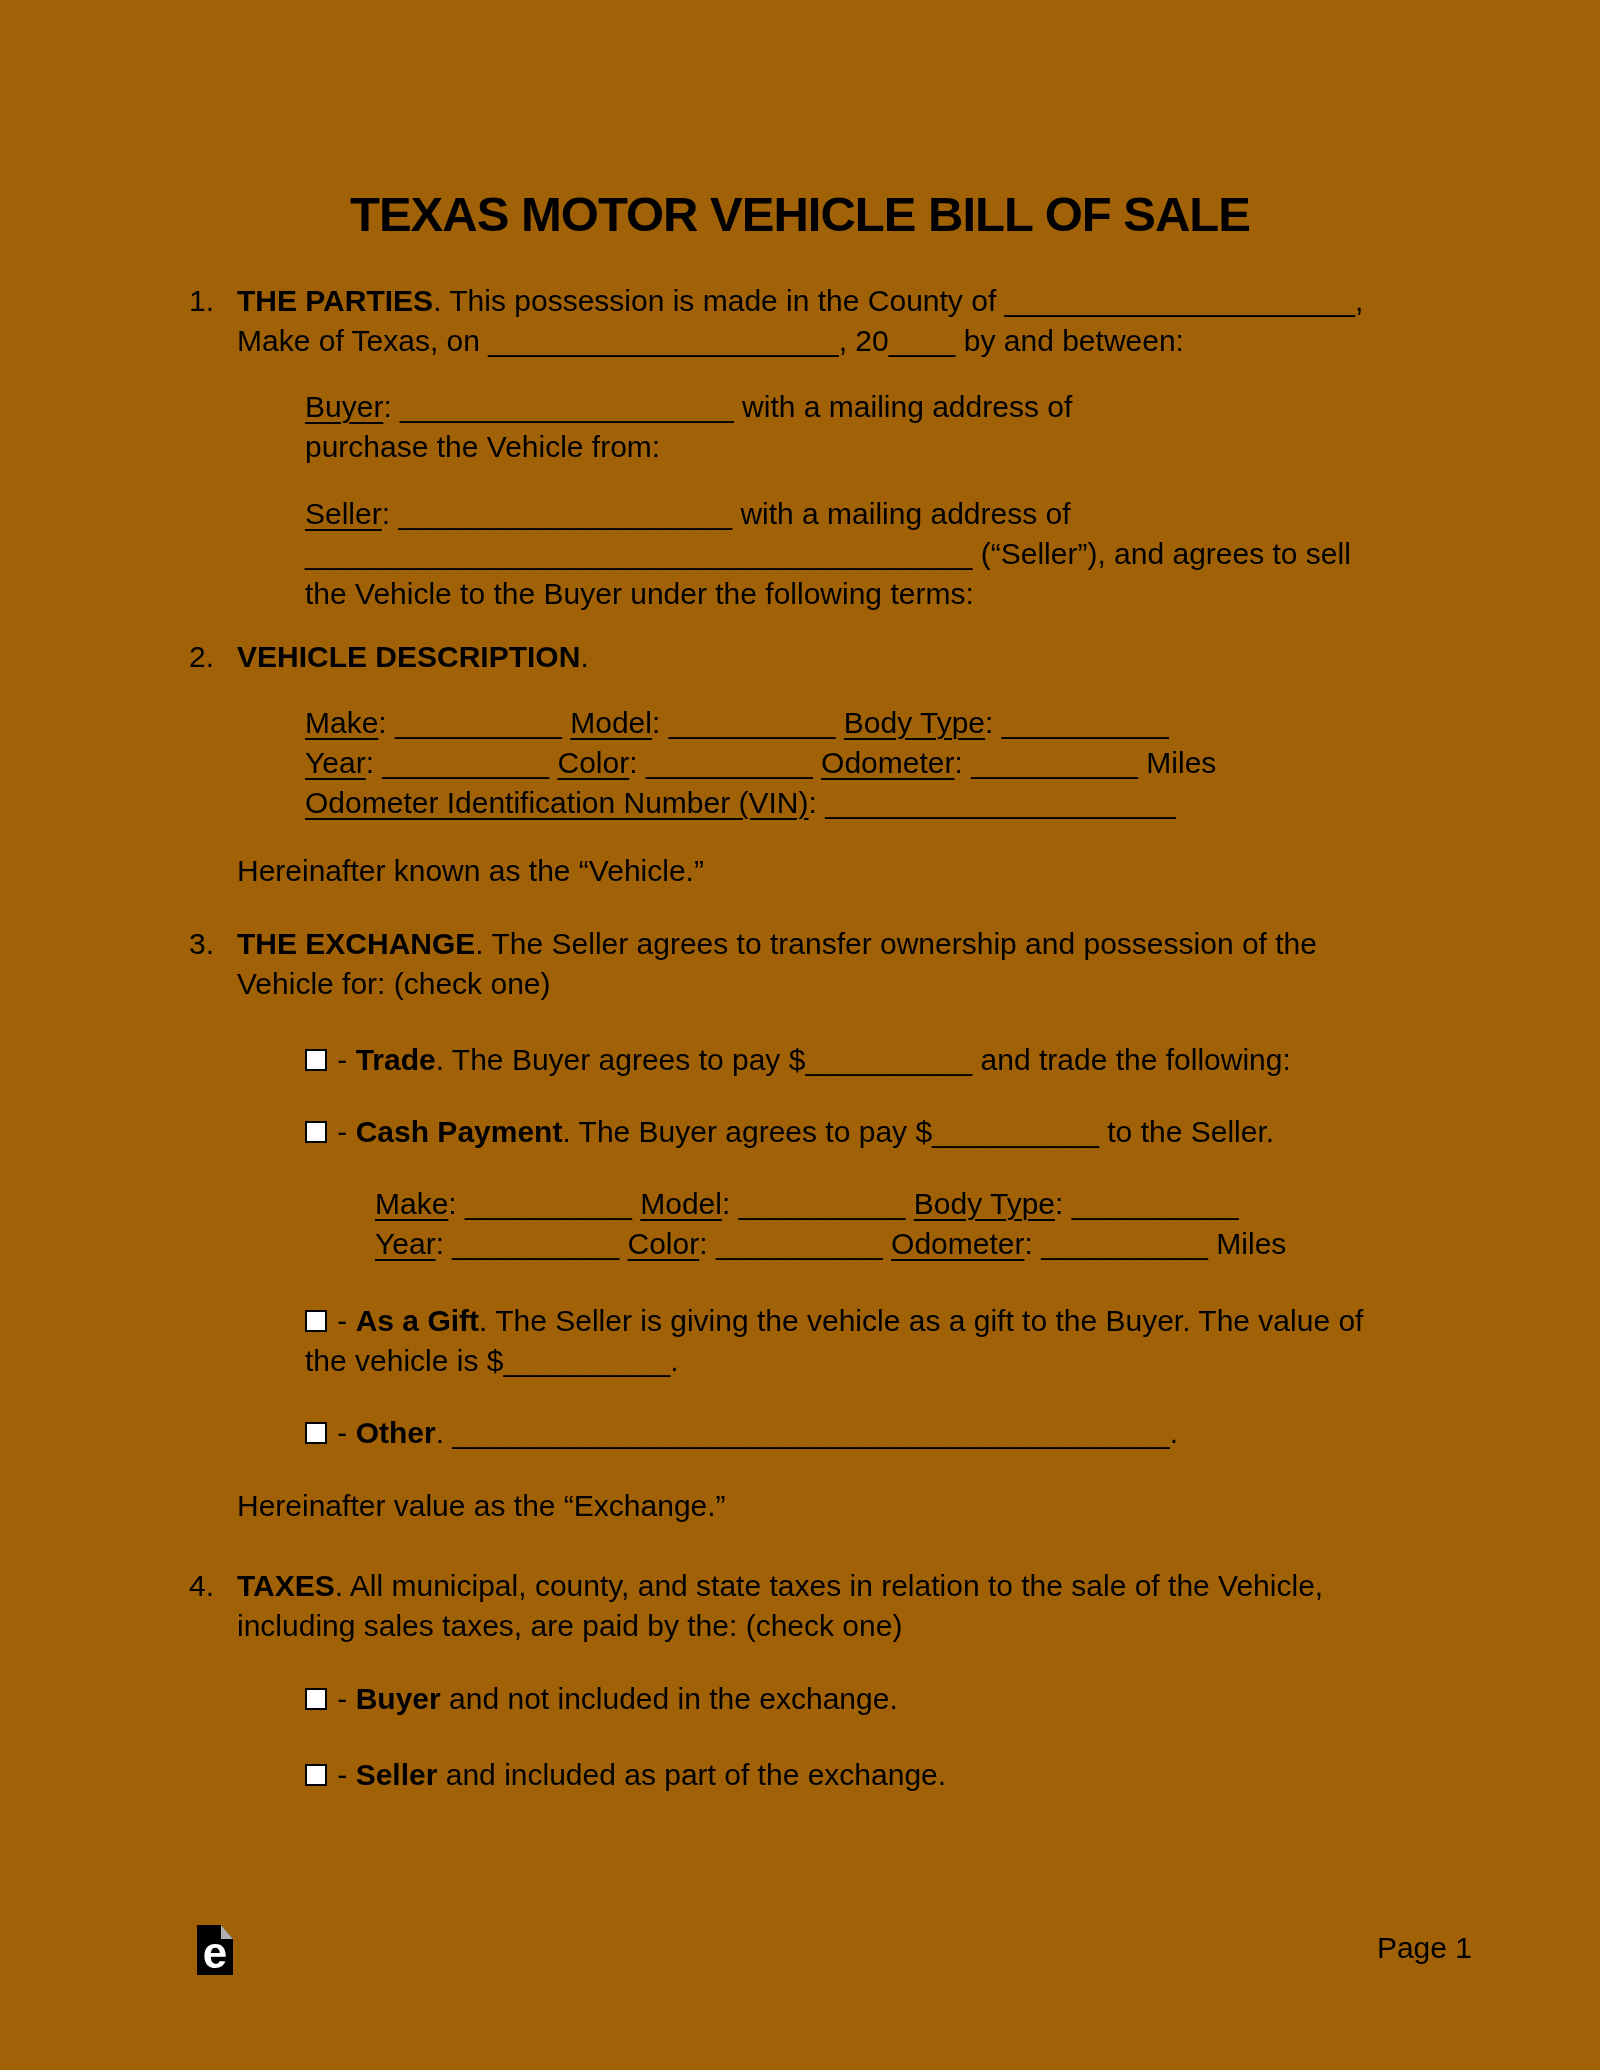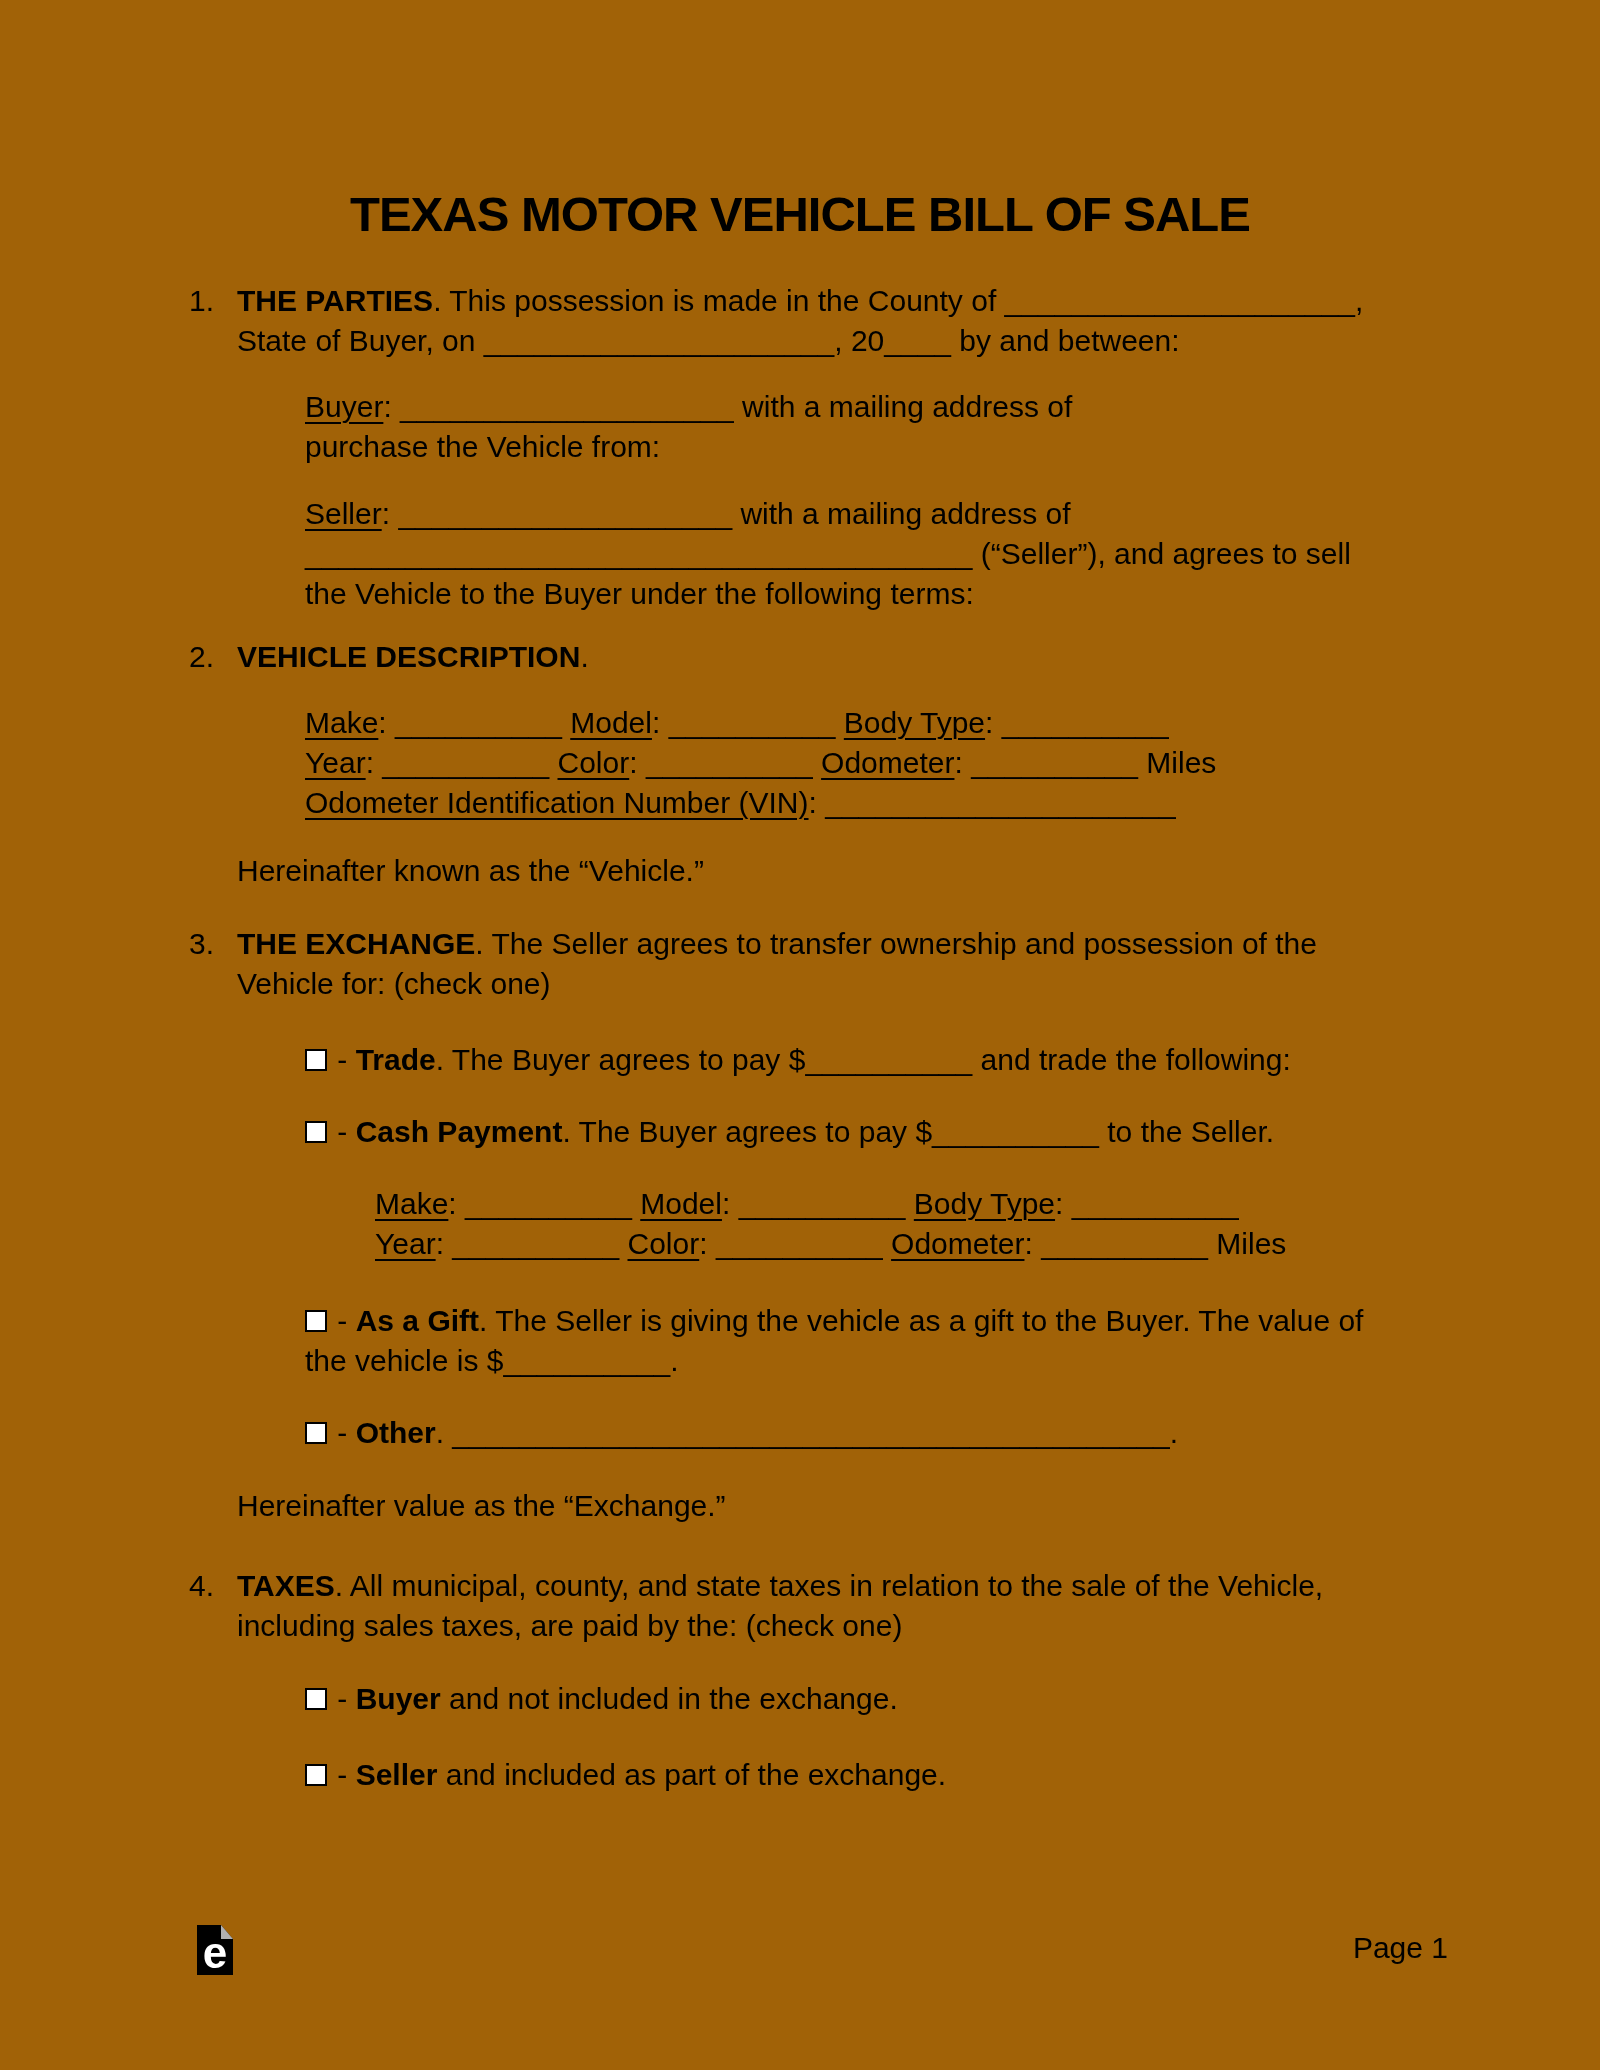--- a/index.html
+++ b/index.html
@@ -24,35 +24,35 @@
   .ind2 { margin-left:138px; }  
   .b { font-weight:bold; }
   .u { text-decoration:underline; text-decoration-thickness:2px; text-underline-offset:5px; }
   .blank { letter-spacing:0; }
   .cb {
     display:inline-block; width:18px; height:18px;
     border:2.5px solid #000; vertical-align:-1px;
     margin-right:2px; background:#fff;
   }
   .logo { position:absolute; left:197px; top:1925px; width:36px; height:50px; }
-  .pagenum { position:absolute; right:152px; top:1928px; font-size:30px; line-height:40px;margin-left:34px; }
+  .pagenum { position:absolute; right:128px; top:1928px; font-size:30px; line-height:40px;margin-left:34px; }
 </style>
 </head>
 <body>
 
 <div class="page">
 
   <h1 class="title">TEXAS MOTOR VEHICLE BILL OF SALE</h1>
 
   <div class="content">
 
     <div class="block">
       <span class="num">1.</span>
       <div class="line"><span class="b">THE PARTIES</span><span>. This possession is made in the County of </span><span class="blank">_____________________</span><span>,</span></div>
-      <div class="line"><span>State of Buyer, on </span><span class="blank">_____________________</span><span>, 20</span><span class="blank">____</span><span> by and between:</span></div>
+      <div class="line"><span>Make of Texas, on </span><span class="blank">_____________________</span><span>, 20</span><span class="blank">____</span><span> by and between:</span></div>
     </div>
 
     <div class="block ind1" style="margin-top:26px">
       <div class="line"><span class="u">Buyer</span><span>: </span><span class="blank">____________________</span><span> with a mailing address of</span></div>
       <div class="line"><span>purchase the Vehicle from:</span></div>
     </div>
 
     <div class="block ind1" style="margin-top:27px">
       <div class="line"><span class="u">Seller</span><span>: </span><span class="blank">____________________</span><span> with a mailing address of</span></div>
       <div class="line"><span class="blank">________________________________________</span><span> (“Seller”), and agrees to sell</span></div>

